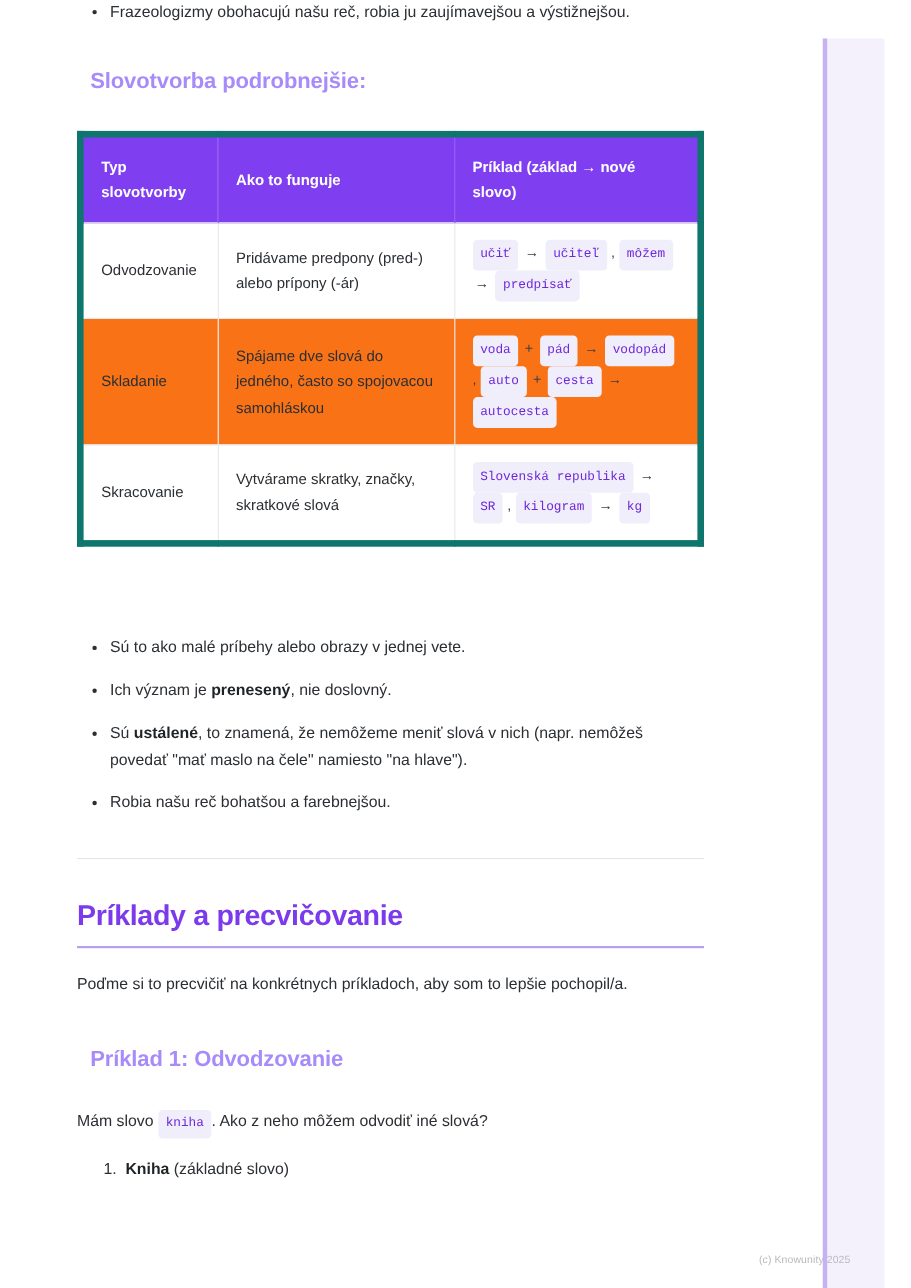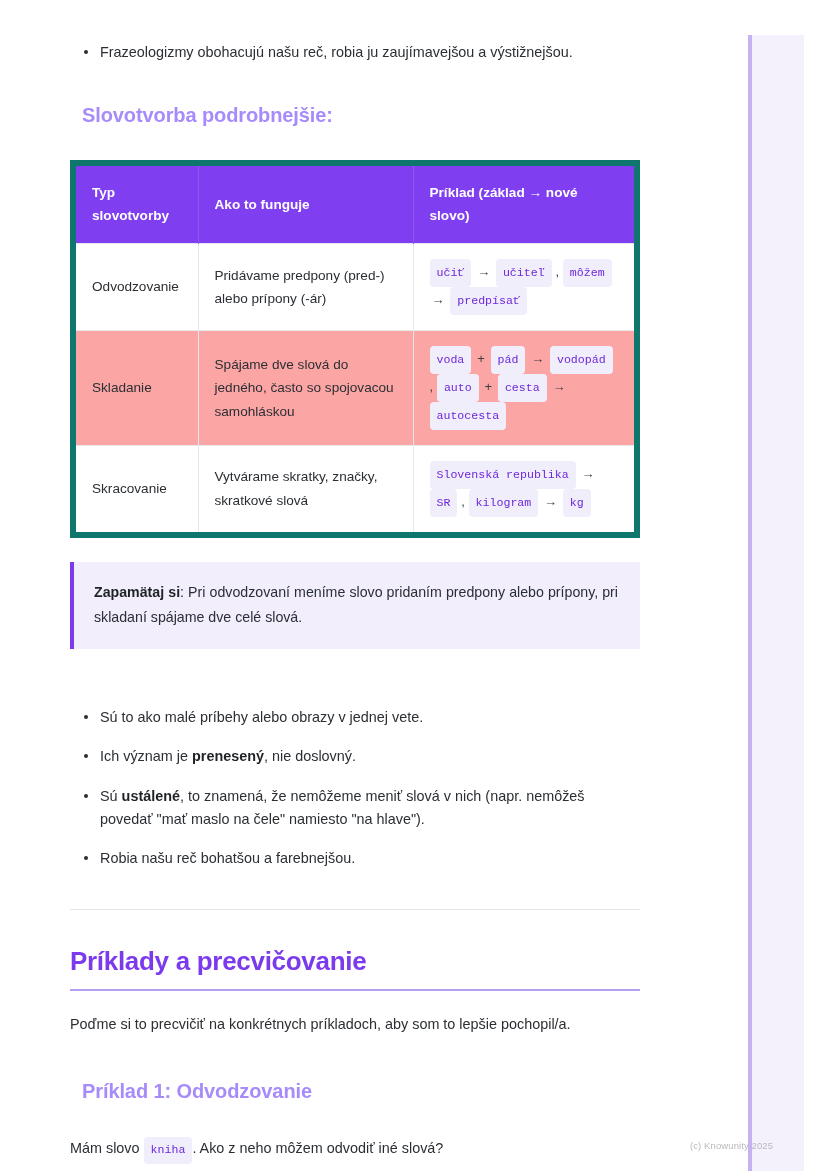--- a/index.html
+++ b/index.html
@@ -137,21 +137,21 @@
   table.info-table tbody td {
     font-size: 13.6px;
     line-height: 1.72;
     color: #2b2f33;
     padding: 15px 16px;
     vertical-align: middle;
     border-top: 1px solid #e6e8eb;
     border-right: 1px solid #e6e8eb;
   }
   table.info-table tbody td:last-child { border-right: none; }
-  table.info-table tbody tr.alt td { background: #fca5a5; }
+  table.info-table tbody tr.alt td { background: #f97316; }
   .col-a { width: 125px; }
   .col-b { width: 215px; }
 
   
   code.chip {
     font-family: "Liberation Mono", monospace;
     font-size: 11.6px;
     background: #f1eefb;
     color: #6d28d9;
     border-radius: 4px;
@@ -184,21 +184,21 @@
 </style>
 </head>
 <body>
 
 <div class="side-panel"></div>
 
 <div class="watermark">(c) Knowunity 2025</div>
 
 <div class="content">
 
-  <div style="padding-top:41px;">
+  <div style="">
     <ul class="bullets">
       <li>Frazeologizmy obohacujú našu reč, robia ju zaujímavejšou a výstižnejšou.</li>
     </ul>
   </div>
 
   <div style="height:28px;"></div>
   <h3 class="sub-heading">Slovotvorba podrobnejšie:</h3>
 
   <div style="height:21px;"></div>
   <table class="info-table">
@@ -227,23 +227,20 @@
         </tr>
         <tr>
           <td>Skracovanie</td>
           <td>Vytvárame skratky, značky, skratkové slová</td>
           <td class="ex-cell"><code class="chip">Slovenská republika</code> <span class="op">→</span> <code class="chip">SR</code> <span class="comma">,</span> <code class="chip">kilogram</code> <span class="op">→</span> <code class="chip">kg</code> </td>
         </tr>
       </tbody>
   </table>
 
   <div style="height:24px;"></div>
-  <div class="callout">
-    <p><strong>Zapamätaj si</strong><span>: Pri odvodzovaní meníme slovo pridaním predpony alebo prípony, pri skladaní spájame dve celé slová.</span></p>
-  </div>
 
   <div style="height:36px;"></div>
 
   <div style="height:21px;"></div>
   <ul class="bullets" id="fraz-list">
       <li><span>Sú to ako malé príbehy alebo obrazy v jednej vete.</span></li>
       <li><span>Ich význam je </span><strong>prenesený</strong><span>, nie doslovný.</span></li>
       <li><span>Sú </span><strong>ustálené</strong><span>, to znamená, že nemôžeme meniť slová v nich (napr. nemôžeš povedať "mať maslo na čele" namiesto "na hlave").</span></li>
       <li><span>Robia našu reč bohatšou a farebnejšou.</span></li>
     </ul>

